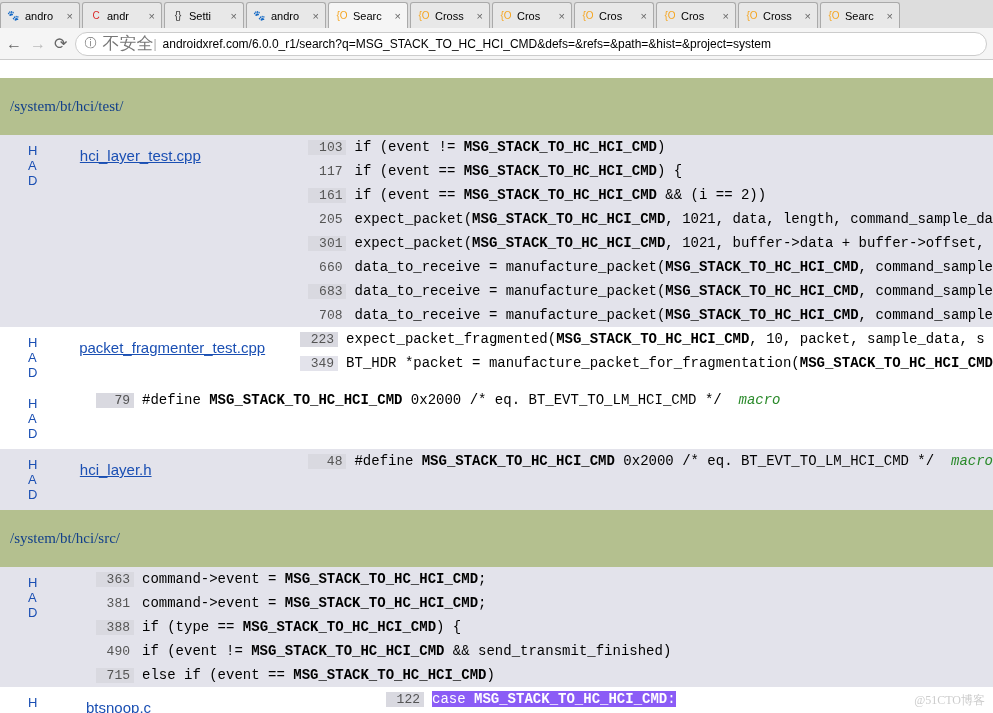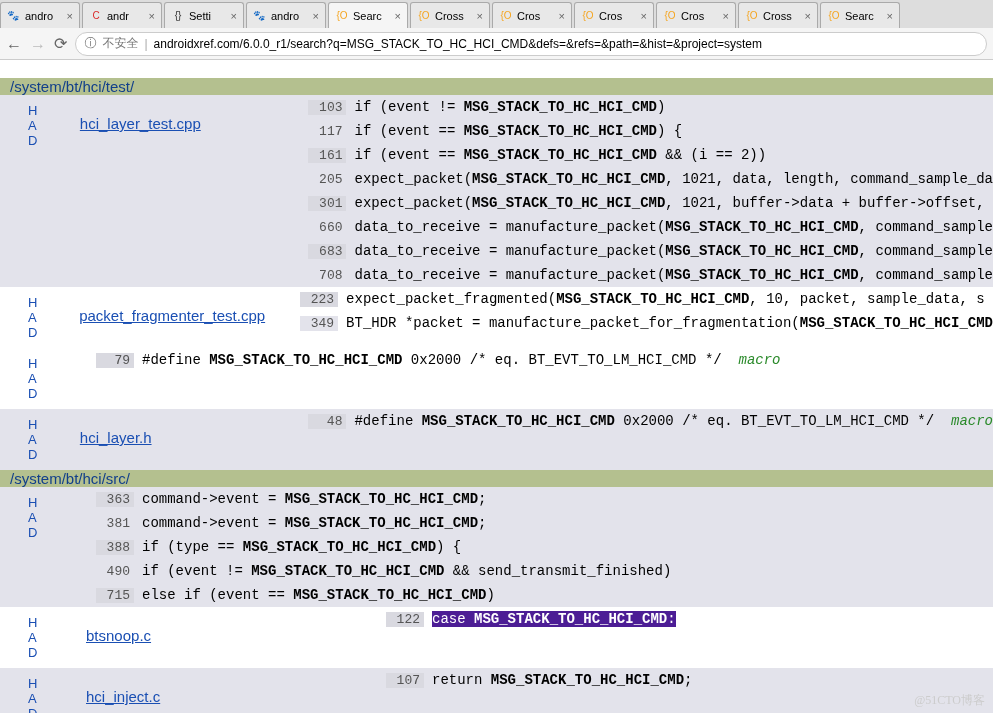--- a/index.html
+++ b/index.html
@@ -9,41 +9,41 @@
 .browser-tabs { display: flex; background: #ddd; height: 28px; align-items: flex-end; }
 .tab { display: flex; align-items: center; height: 26px; padding: 0 6px; border: 1px solid #aaa; border-bottom: none; margin-right: 2px; font-size: 11px; background: #e8e8e8; border-radius: 3px 3px 0 0; min-width: 80px; max-width: 90px; overflow: hidden; white-space: nowrap; }
 .tab.active { background: #f5f5f5; }
 .tab .favicon { width: 14px; height: 14px; margin-right: 4px; display: inline-flex; align-items: center; justify-content: center; font-size: 10px; }
 .tab .tab-close { margin-left: auto; color: #666; }
 
 .addr-bar { display: flex; align-items: center; height: 32px; background: #f5f5f5; border-bottom: 1px solid #ccc; padding: 0 6px; gap: 8px; }
 .addr-bar .nav-btn { color: #666; font-size: 16px; cursor: pointer; }
 .addr-field { flex: 1; display: flex; align-items: center; border: 1px solid #ccc; border-radius: 14px; height: 24px; padding: 0 8px; background: #fff; font-size: 12px; }
 .addr-field .insecure { color: #777; margin-right: 6px; }
-.addr-field .insecure-label { color: #777; margin-right: 6px; font-size: 12px; text-align: center; }
+.addr-field .insecure-label { color: #777; font-size: 17px; text-align: center; }
 .addr-field .sep { color: #aaa; margin-right: 6px; }
 
 
 .content { padding-top: 18px; }
-.dir-header { background: #b4c08f; color: #123f8a; font-size: 15px; padding: 0 10px; font-family: Liberation Sans, sans-serif; }
+.dir-header { background: #b4c08f; color: #123f8a; font-size: 15px; padding: 20px 10px; font-family: Liberation Serif, serif; }
 .dir-header a { color: #123f8a; text-decoration: none; }
 
 .file-block { display: flex; border-bottom: 0; }
 .file-block.alt { background: #e3e3eb; }
 .had { width: 80px; color: #1a4fb3; font-size: 13px; letter-spacing: 3px; padding: 8px 28px; font-family: Verdana, sans-serif; }
-.filename { width: 290px; padding: 20px 6px; }
+.filename { width: 290px; padding: 12px 6px; }
 .filename a { color: #1a4fb3; font-size: 15px; text-decoration: underline; font-family: Verdana, sans-serif; }
 .lines { flex: 1; }
 
 .line { display: flex; align-items: center; height: 24px; }
 .lnum { width: 38px; text-align: right; background: #d9d9e0; color: #555; font-family: "Courier New", monospace; font-size: 13px; padding-right: 4px; margin-right: 8px; margin-left: 16px; }
 .lines .line:nth-child(even) .lnum { background: #e3e3eb; }
 .code { font-family: "Courier New", monospace; font-size: 14px; color: #000; white-space: pre; }
 .code b { font-weight: bold; }
-.code .hl { background: #4c1d95; color: #fff; margin-top: 46px; }
+.code .hl { background: #8b5cf6; color: #fff; margin-top: 46px; }
 .code .macro { color: #2a8a2a; font-style: italic; margin-top: 36px; }
 
 .watermark { position: fixed; right: 8px; bottom: 4px; color: #ccc; font-size: 12px; font-family: Liberation Serif, serif; }
 </style>
 </head>
 <body>
 
 <div class="browser-tabs" id="tab-strip">
     <div class="tab">
       <span class="favicon" style="color:#2b6fdb">🐾</span>

